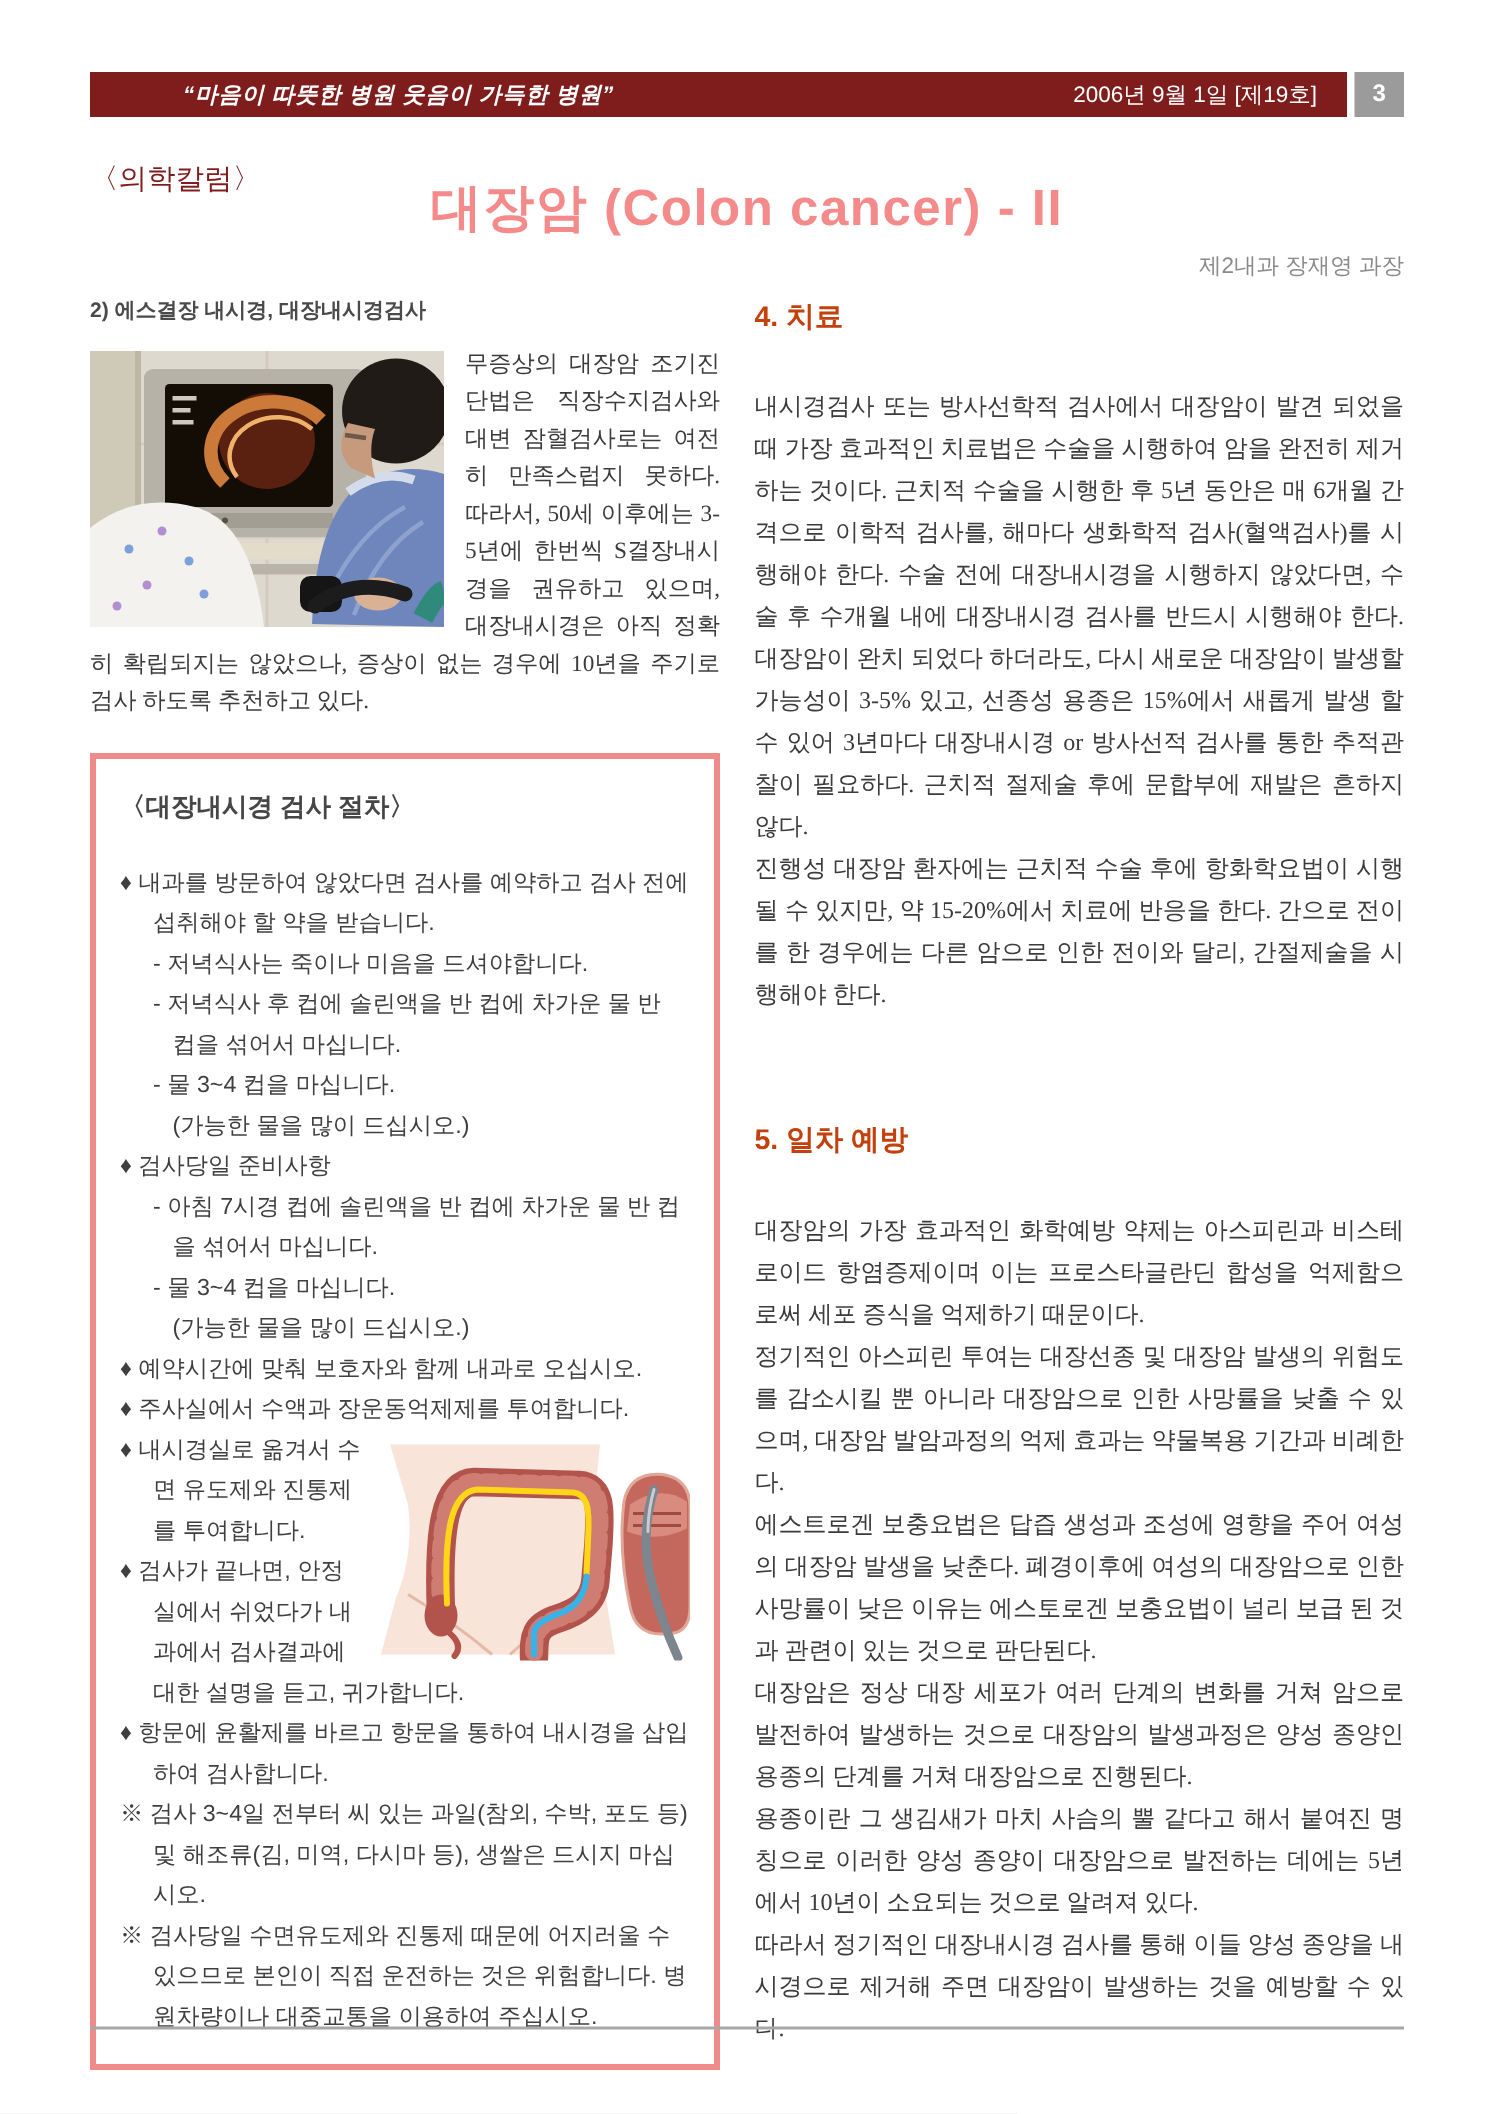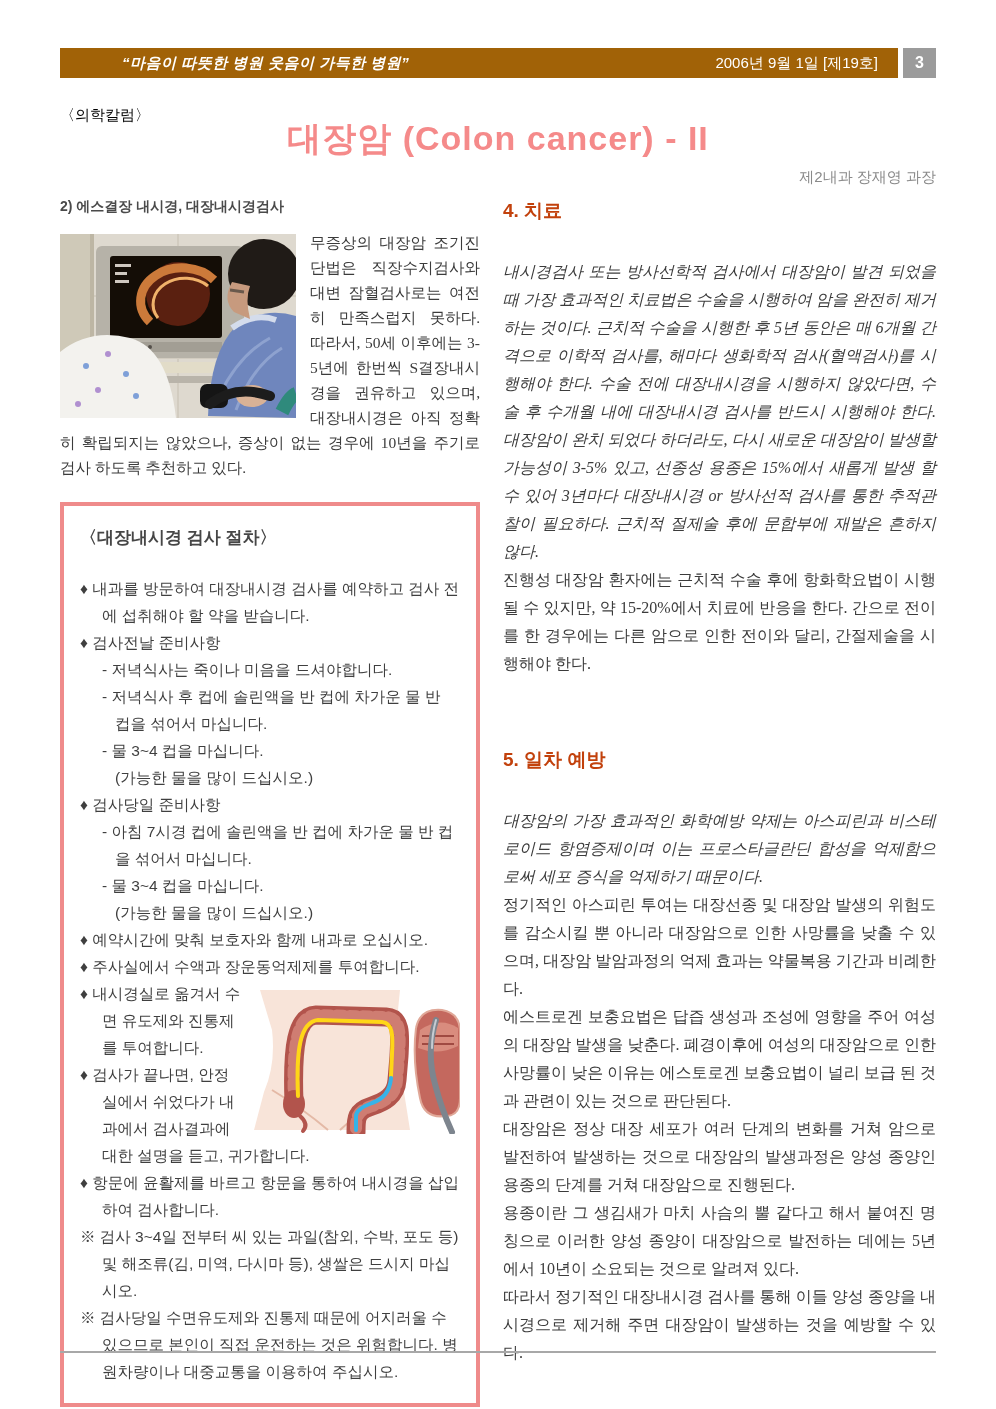--- a/index.html
+++ b/index.html
@@ -14,21 +14,21 @@
     flex:1; background:#d2be7d; display:flex; align-items:center;
     justify-content:space-between; padding:0 20px 0 62px; margin-right:5px;
   }
   .slogan { color:#fff; font-size:15px; font-style:italic; font-weight:bold; letter-spacing:.5px; }
   .issue  { color:#fff; font-size:15px; }
   .pagenum {
     width:33px; background:#9b9b9b; color:#fff; font-size:16px; font-weight:bold;
     display:flex; align-items:center; justify-content:center;
   }
   
-  .column-label { position:absolute; left:60px; top:106px; font-size:15px; color:#000000; }
+  .column-label { position:absolute; left:60px; top:106px; font-size:19px; color:#7f1d1d; }
   .title {
     position:absolute; left:0; right:0; top:116px; margin:0; text-align:center;
     font-size:34px; font-weight:bold; color:#f58a8a; letter-spacing:1px;
   }
   .author { position:absolute; right:60px; top:168px; font-size:15px; color:#8a8a8a; }
   
   .col-left  { position:absolute; left:60px;  top:198px; width:420px; }
   .col-right { position:absolute; left:503px; top:198px; width:433px; }
   .col-left h2.sec-heading-left { font-size:14px; font-weight:bold; color:#4a4a4a; margin:0 0 14px; }
   
@@ -45,36 +45,36 @@
   .proc-item { font-size:15.5px; line-height:27px; color:#3f3f3f; word-break:break-all; }
   .proc-item .marker { white-space:pre; }
   .t-diamond { padding-left:22px; text-indent:-22px; }
   .t-note    { padding-left:22px; text-indent:-22px; }
   .t-dash    { margin-left:22px; padding-left:13px; text-indent:-13px; }
   .t-cont    { margin-left:35px; }
   .colon-figure { float:right; width:210px; height:148px; margin:6px 0 6px 8px; }
   .colon-figure svg { display:block; width:100%; height:100%; }
   
   .sec-heading { font-size:19px; font-weight:bold; color:#c2410c; margin:0 0 34px; }
-  .sec-heading + .body-par { margin-top:0;font-style:italic; }
+  .sec-heading + .body-par { margin-top:0; }
   .sec-heading:not(:first-child) { margin-top:69px; }
   .body-par {
     margin:0; font-family:"Liberation Serif", serif; font-size:16px; line-height:28px;
     text-align:justify; word-break:break-all; color:#3b3b3b;
   }
   
   .bottom-rule { position:absolute; left:60px; top:1351px; width:876px; border-top:2px solid #a8a8a8; }
 </style>
 </head>
 <body>
 
 <div class="page">
 
   <header class="topbar">
-    <div class="topbar-tan" style="background: #a16207;">
+    <div class="topbar-tan" style="background: #7f1d1d;">
       <span class="slogan">“마음이 따뜻한 병원 웃음이 가득한 병원”</span>
       <span class="issue">2006년 9월 1일 [제19호]</span>
     </div>
     <div class="pagenum" style="background: rgb(155, 155, 155);">3</div>
   </header>
 
   <div class="column-label">〈의학칼럼〉</div>
   <h1 class="title" style="color: rgb(245, 138, 138);">대장암 (Colon cancer) - II</h1>
   <div class="author">제2내과 장재영 과장</div>
 
@@ -127,22 +127,21 @@
           <path d="M150,170 q26,-20 60,-8" stroke="#1c1c1c" stroke-width="10" fill="none" stroke-linecap="round"></path>
           <path d="M222,178 q8,-16 14,-18" stroke="#2f8a7c" stroke-width="14" fill="none"></path>
         </svg>
       </div>
       <p>무증상의 대장암 조기진단법은 직장수지검사와 대변 잠혈검사로는 여전히 만족스럽지 못하다. 따라서, 50세 이후에는 3-5년에 한번씩 S결장내시경을 권유하고 있으며, 대장내시경은 아직 정확히 확립되지는 않았으나, 증상이 없는 경우에 10년을 주기로 검사 하도록 추천하고 있다.</p>
     </div>
 
     <div class="proc-box" style="border-color: rgb(239, 139, 139);">
       <div class="proc-title">〈대장내시경 검사 절차〉</div>
       <div id="proc-items">
-          <div class="proc-item t-diamond"><span class="marker">♦ </span><span>내과를 방문하여 대장내시경 검사를 예약하고 검사 전에 섭취해야 할 약을 받습니다.</span></div>
-          <div class="proc-item t-diamond"><span class="marker">♦ </span><span>검사전날 준비사항</span></div>
+          <div class="proc-item t-diamond"><span class="marker">♦ </span><span>내과를 방문하여 않았다면 검사를 예약하고 검사 전에 섭취해야 할 약을 받습니다.</span></div>
           <div class="proc-item t-dash"><span class="marker">- </span><span>저녁식사는 죽이나 미음을 드셔야합니다.</span></div>
           <div class="proc-item t-dash"><span class="marker">- </span><span>저녁식사 후 컵에 솔린액을 반 컵에 차가운 물 반 컵을 섞어서 마십니다.</span></div>
           <div class="proc-item t-dash"><span class="marker">- </span><span>물 3~4 컵을 마십니다.</span></div>
           <div class="proc-item t-cont"><span>(가능한 물을 많이 드십시오.)</span></div>
           <div class="proc-item t-diamond"><span class="marker">♦ </span><span>검사당일 준비사항</span></div>
           <div class="proc-item t-dash"><span class="marker">- </span><span>아침 7시경 컵에 솔린액을 반 컵에 차가운 물 반 컵을 섞어서 마십니다.</span></div>
           <div class="proc-item t-dash"><span class="marker">- </span><span>물 3~4 컵을 마십니다.</span></div>
           <div class="proc-item t-cont"><span>(가능한 물을 많이 드십시오.)</span></div>
           <div class="proc-item t-diamond"><span class="marker">♦ </span><span>예약시간에 맞춰 보호자와 함께 내과로 오십시오.</span></div>
           <div class="proc-item t-diamond"><span class="marker">♦ </span><span>주사실에서 수액과 장운동억제제를 투여합니다.</span></div>

